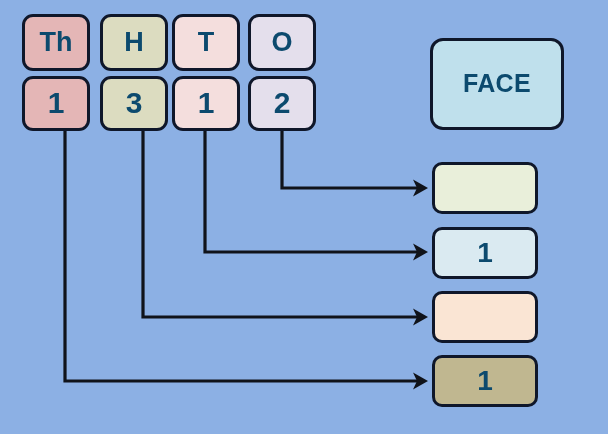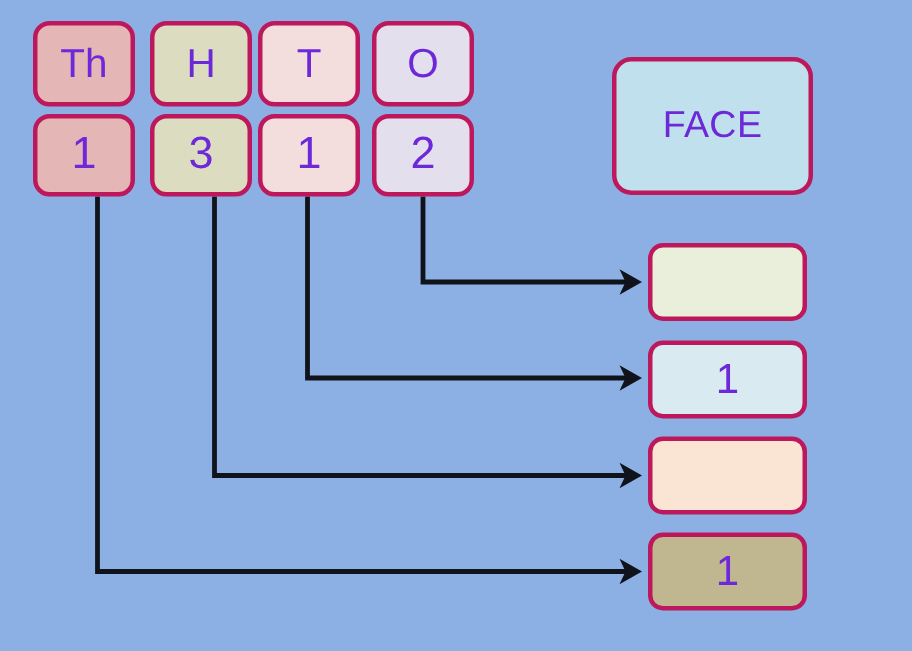--- a/index.html
+++ b/index.html
@@ -17,27 +17,27 @@
     position: relative;
     width: 608px;
     height: 434px;
     background: #8cb0e4;
   }
 
   
   .cell {
     position: absolute;
     box-sizing: border-box;
-    border: 3px solid #be185d;
+    border: 3px solid #0f172a;
     border-radius: 11px;
     display: flex;
     align-items: center;
     justify-content: center;
-    color: #6d28d9;
-    font-weight: normal;
+    color: #0c4a6e;
+    font-weight: bold;
     line-height: 1.02;
     text-align: center;
   }
 
   
   .pv-head {
     width: 68px;
     height: 57px;
     top: 14px;
     font-size: 27px;
@@ -45,21 +45,21 @@
   
   .pv-digit {
     width: 68px;
     height: 55px;
     top: 76px;
     font-size: 30px;
   }
 
   
   .fv-title {
-    left: 408px;
+    left: 430px;
     top: 38px;
     width: 134px;
     height: 92px;
     font-size: 25px;
     flex-direction: row;
     border-radius: 13px;
     letter-spacing: .3px;
   }
   .fv-title span { display: block; }
 

